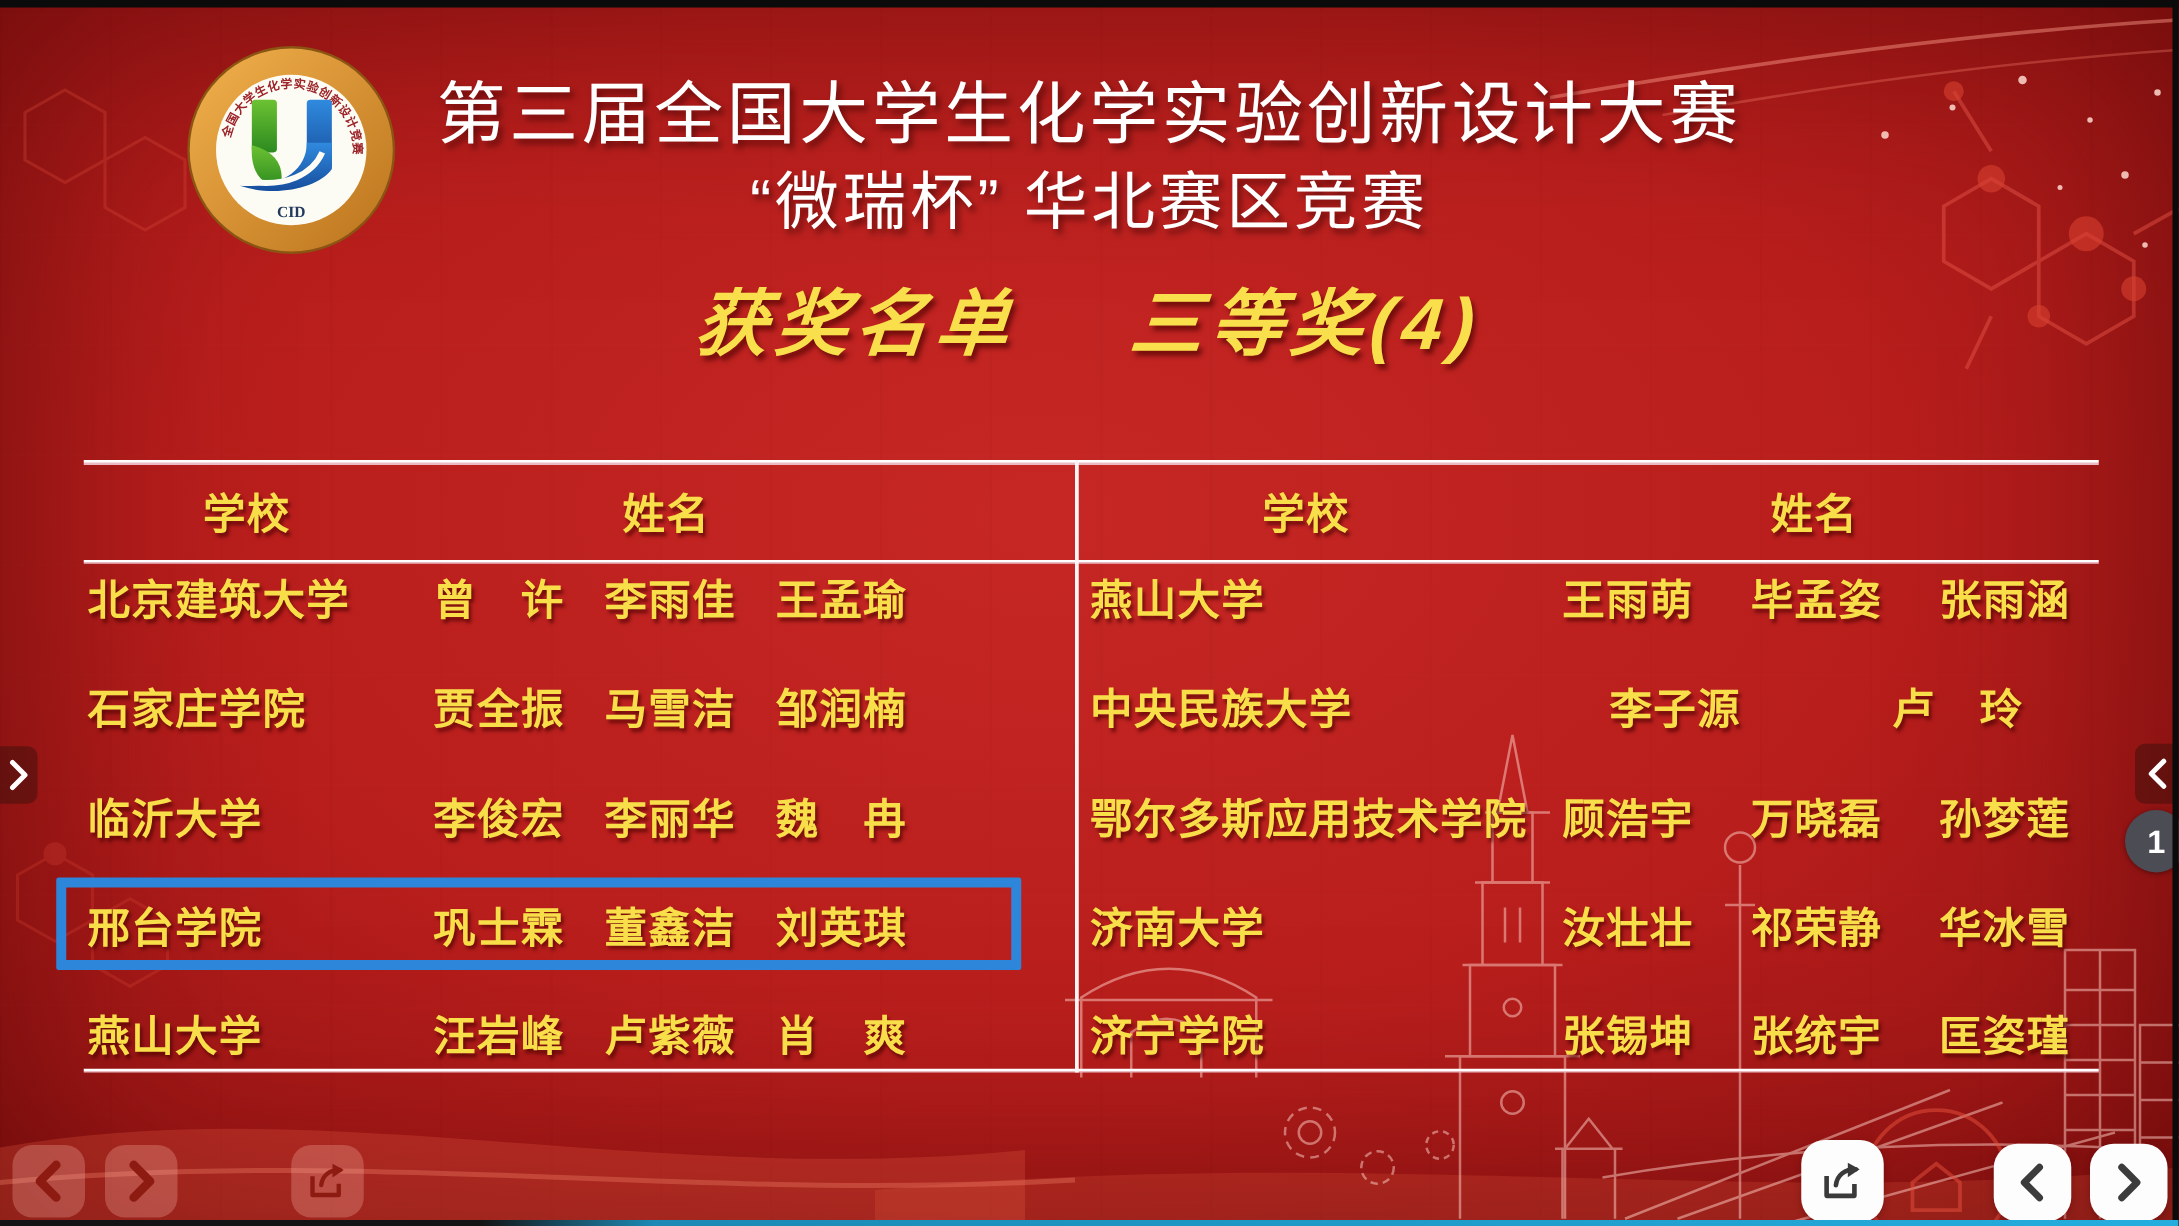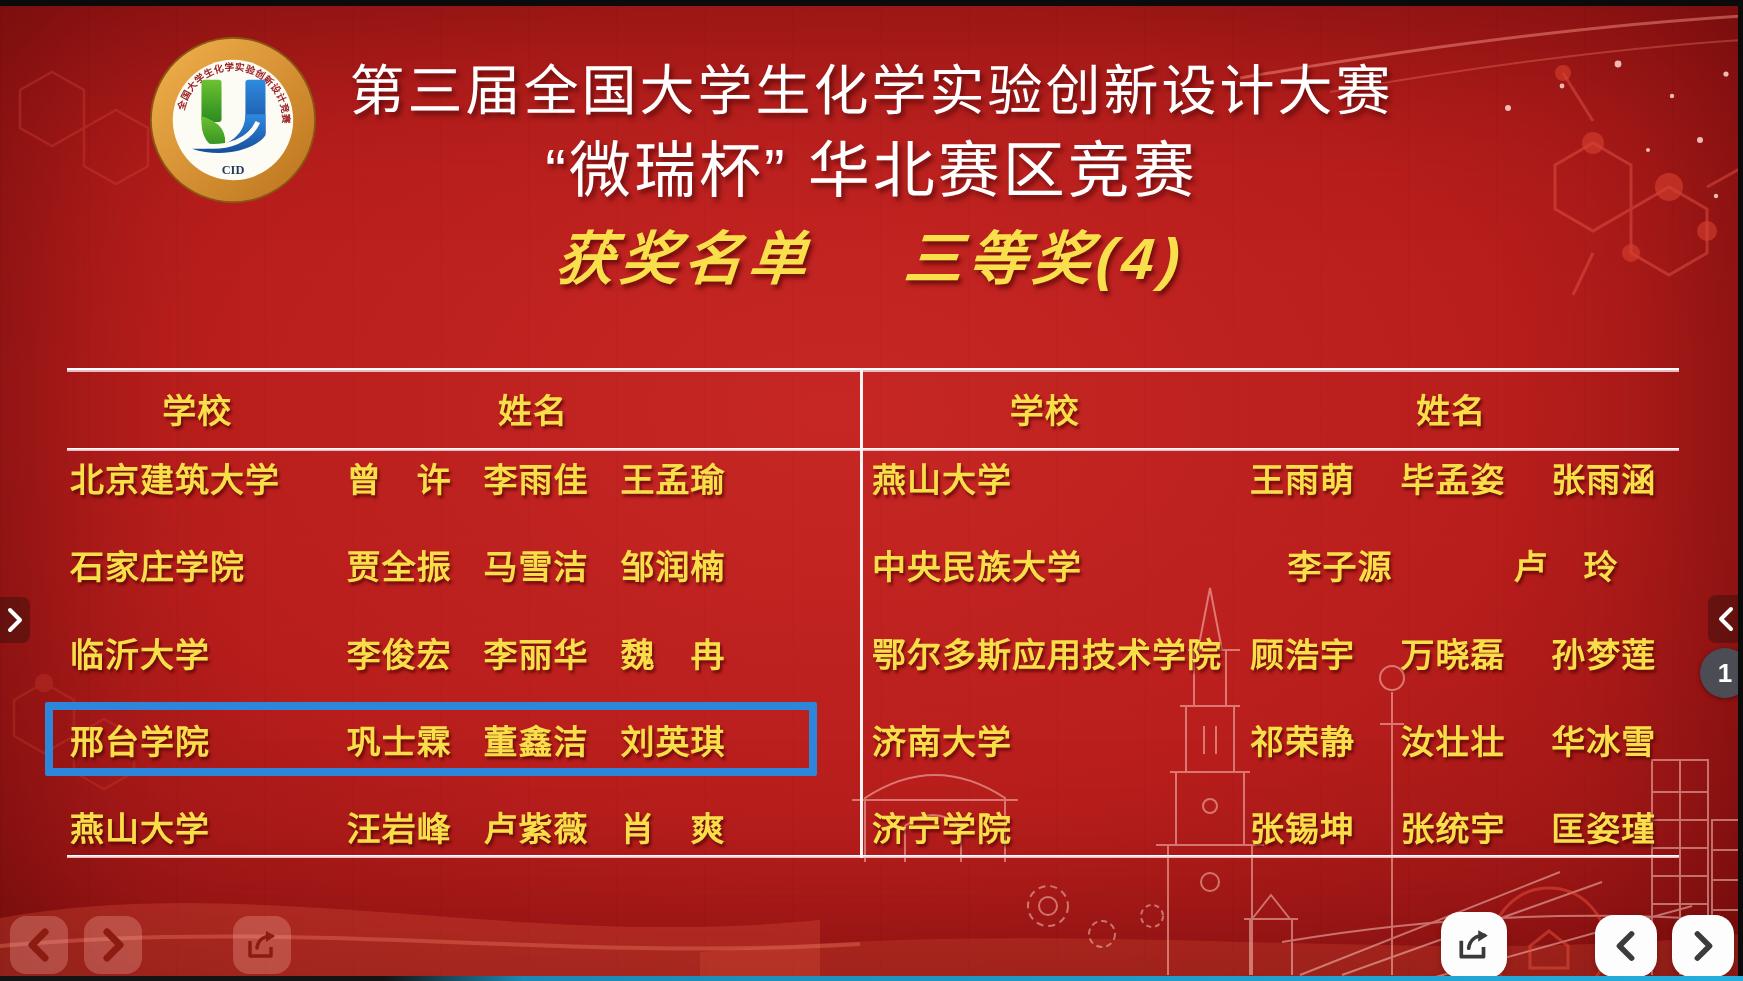--- a/index.html
+++ b/index.html
@@ -17,21 +17,21 @@
   
   .strip-top{position:absolute;left:0;top:0;width:100%;height:6px;background:#0b0b0b;z-index:9;}
   .strip-right{position:absolute;right:0;top:0;width:5px;height:100%;background:#0b0b0b;z-index:9;}
   .strip-bottom{position:absolute;left:0;bottom:0;width:100%;height:5px;z-index:9;
          background:linear-gradient(90deg,#141414 0%,#141414 22%,#1b89b4 30%,#24aede 100%);}
 
   
   .title1,.title2{position:absolute;left:0;width:100%;text-align:center;color:#fff;font-weight:normal;
          text-shadow:3px 4px 5px rgba(55,0,0,.6);letter-spacing:3px;}
   .title1{top:46px;font-size:55px;}
-  .title2{top:120px;font-size:62px;}
+  .title2{top:120px;font-size:51px;}
   .award{position:absolute;left:0;top:212px;width:100%;display:flex;justify-content:center;gap:92px;
          font-size:58px;font-weight:bold;font-style:italic;color:#f9df4b;letter-spacing:6px;
          transform:skewX(-5deg);text-shadow:3px 4px 4px rgba(70,0,0,.65);}
 
   
   .rule-h{position:absolute;background:linear-gradient(#ffffff 0 48%, #eab9c1 52% 100%);z-index:2;}
   .rule-top{left:67px;top:368px;width:1612px;height:4px;}
   .rule-head{left:67px;top:448px;width:1612px;height:3px;}
   .rule-bottom{left:67px;top:855px;width:1612px;height:3px;}
   .rule-v{position:absolute;left:860px;top:368px;width:3px;height:490px;background:#fdf5f5;z-index:2;}
@@ -307,22 +307,22 @@
           <div class="names">
             <div class="name gold">顾浩宇</div>
             <div class="name gold">万晓磊</div>
             <div class="name gold">孙梦莲</div>
           </div>
         </div>
 
         <div class="trow">
           <div class="cell school gold">济南大学</div>
           <div class="names">
+            <div class="name gold">汝壮壮</div>
             <div class="name gold">祁荣静</div>
-            <div class="name gold">汝壮壮</div>
             <div class="name gold">华冰雪</div>
           </div>
         </div>
 
         <div class="trow">
           <div class="cell school gold">济宁学院</div>
           <div class="names">
             <div class="name gold">张锡坤</div>
             <div class="name gold">张统宇</div>
             <div class="name gold">匡姿瑾</div>

